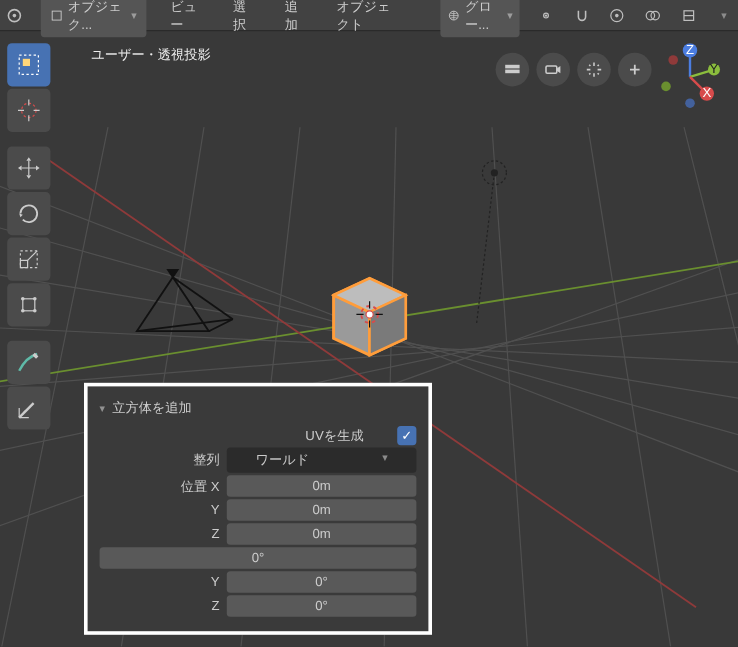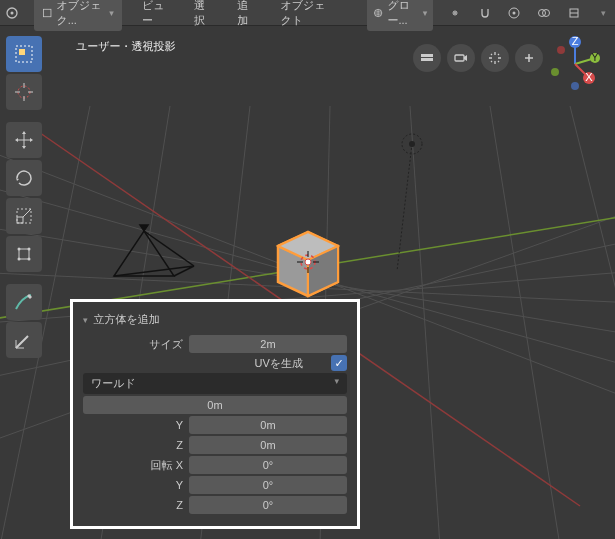--- a/index.html
+++ b/index.html
@@ -37,21 +37,21 @@
 
 
 .gizmo{position:absolute;right:12px;top:10px;width:56px;height:56px;z-index:5;}
 
 
 .op-panel{position:absolute;left:70px;bottom:10px;width:290px;background:#3a3a3a;border:3px solid #fff;padding:8px 10px 10px;z-index:20;}
 .op-title{display:flex;align-items:center;gap:6px;color:#eee;padding:2px 0 6px 0;}
 .op-row{display:flex;align-items:center;gap:6px;margin:2px 0;}
 .op-label{width:100px;text-align:right;color:#ccc;font-size:11px;}
 .op-field{flex:1;background:#595959;border-radius:3px;text-align:center;padding:3px 0;font-size:11px;}
-.op-select{flex:1;background:#2b2b2b;border-radius:3px;padding:3px 8px;font-size:11px;display:flex;justify-content:space-between;align-items:flex-start;}
+.op-select{flex:1;background:#2b2b2b;border-radius:3px;padding:3px 24px;font-size:11px;display:flex;justify-content:space-between;align-items:flex-start;}
 .op-check{width:16px;height:16px;border-radius:3px;background:#4772b3;display:flex;align-items:center;justify-content:center;color:#fff;font-size:11px;}
 .op-checklabel{text-align:right;flex:1;padding-right:8px;}
 .op-uvrow{display:flex;align-items:center;gap:20px;margin:2px 0;}
 .op-uvrow .spacer-left{width:100px;}
 
 
 .cube{position:absolute;left:272px;top:198px;width:70px;height:70px;z-index:3;}
 
 .camera-wf{position:absolute;left:104px;top:195px;width:100px;height:70px;z-index:3;}
 
@@ -289,48 +289,45 @@
         <path d="M6 16a8 8 0 0 1 4-4" fill="none" stroke="#ccc"></path>
       </svg>
     </div>
 </div>
 
 <div class="op-panel">
   <div class="op-title">
       <span class="chev">▾</span>
       <span>立方体を追加</span>
     </div>
-  <div class="op-row">
-    <div class="op-label">サイズ</div>
-    <div class="op-field">2m</div>
-  </div>
   <div class="op-uvrow">
     <div class="spacer-left"></div>
     <div class="op-checklabel">UVを生成</div>
     <div class="op-check">✓</div>
   </div>
   <div class="op-row">
+    <div class="op-label">整列</div>
     <div class="op-select">
         <span>ワールド</span>
         <span class="chev">▾</span>
       </div>
   </div>
   <div class="op-row">
+    <div class="op-label">位置 X</div>
     <div class="op-field">0m</div>
   </div>
   <div class="op-row">
     <div class="op-label">Y</div>
     <div class="op-field">0m</div>
   </div>
   <div class="op-row">
     <div class="op-label">Z</div>
     <div class="op-field">0m</div>
   </div>
   <div class="op-row">
-    <div class="op-label">回転 X</div>
     <div class="op-field">0°</div>
   </div>
   <div class="op-row">
     <div class="op-label">Y</div>
     <div class="op-field">0°</div>
   </div>
   <div class="op-row">
     <div class="op-label">Z</div>
     <div class="op-field">0°</div>
   </div>

